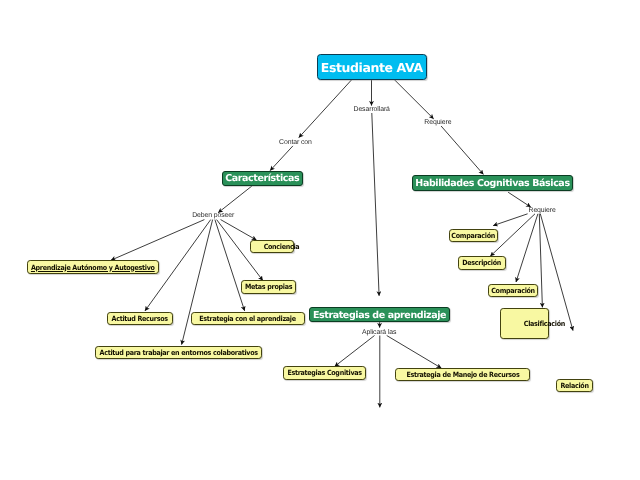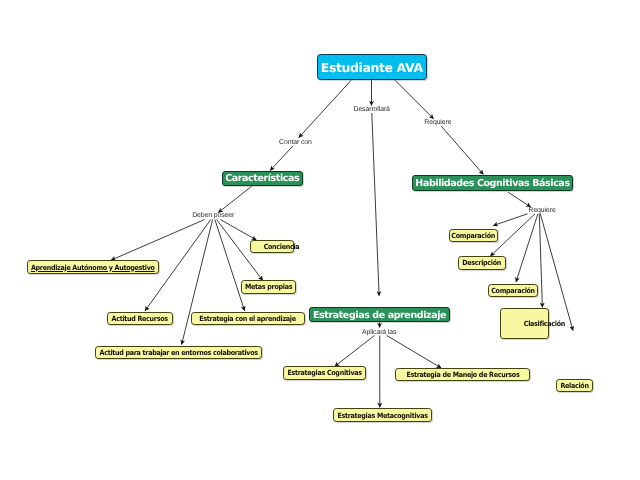--- a/index.html
+++ b/index.html
@@ -128,23 +128,20 @@
   </div>
 
   <div class="node leaf" style="left:283.4px;top:366.3px;width:82.4px;height:13.4px;">
     <span>Estrategias Cognitivas</span>
   </div>
 
   <div class="node leaf" style="left:395.4px;top:368px;width:135px;height:13.4px;">
     <span>Estrategia de Manejo de Recursos</span>
   </div>
 
-  <div class="node leaf" style="left:333px;top:408.4px;width:99.1px;height:13.4px;">
-    <span>Estrategias Metacognitivas</span>
-  </div>
 
   <div class="linklabel" style="left:279.1px;top:139px;"><span>Contar con</span></div>
   <div class="linklabel" style="left:353.5px;top:106px;"><span>Desarrollará</span></div>
   <div class="linklabel" style="left:424.3px;top:118.5px;"><span>Requiere</span></div>
   <div class="linklabel" style="left:192.2px;top:212px;"><span>Deben poseer</span></div>
   <div class="linklabel" style="left:528.5px;top:206.6px;"><span>Requiere</span></div>
   <div class="linklabel" style="left:362px;top:328.5px;"><span>Aplicará las</span></div>
 
 </div>
 

